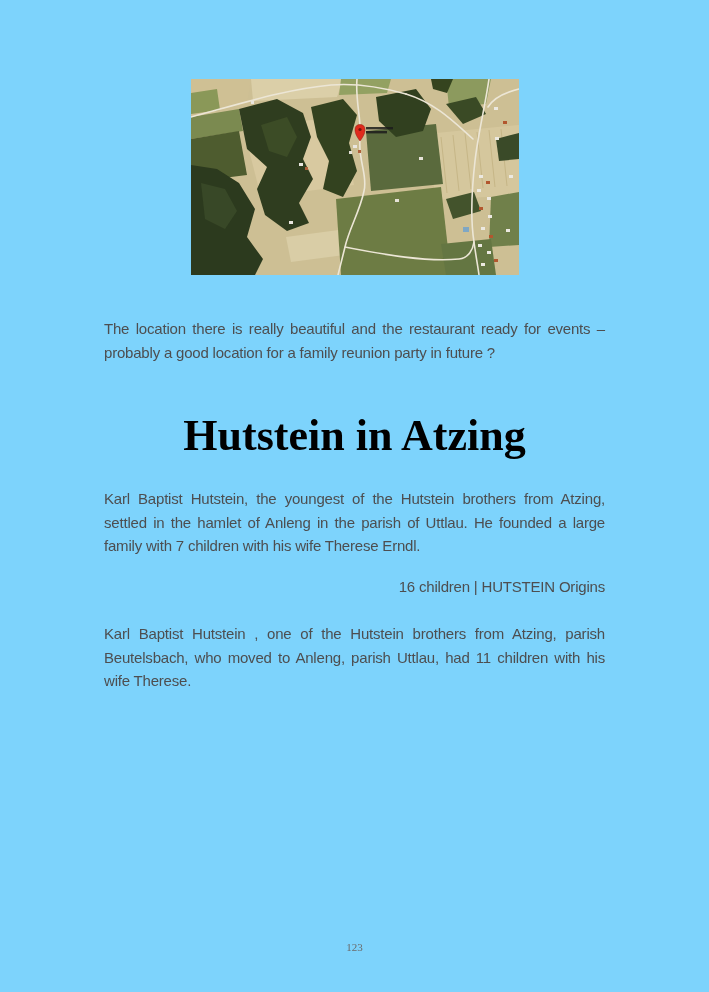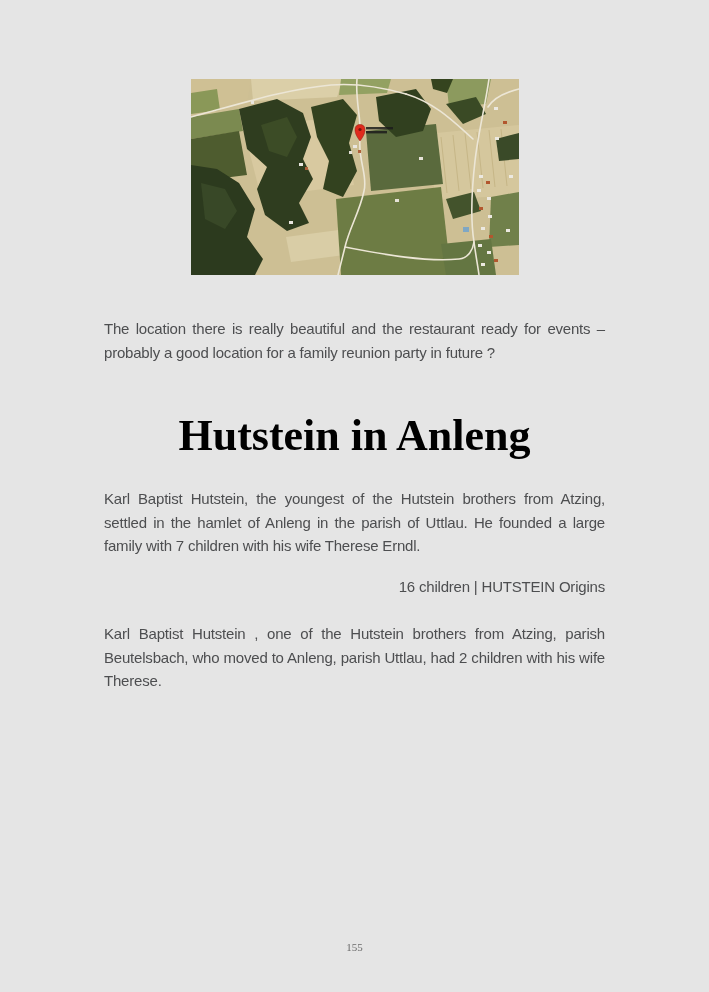--- a/index.html
+++ b/index.html
@@ -1,19 +1,19 @@
 <!DOCTYPE html>
 <html><head>
 <meta charset="utf-8">
 <style>
   html,body{margin:0;padding:0;background:#ffffff;}
   .page{
     position:relative;
     width:709px;height:992px;
-    background:#e5e5e5;
+    background:#7dd3fc;
     font-family:"Liberation Sans",sans-serif;
     overflow:hidden;
   }
   .photo-wrap{
     width:328px;height:196px;
     margin:79px auto 0 auto;
     overflow:hidden;
   }
   .photo-wrap svg{display:block;}
   .content{
@@ -159,28 +159,28 @@
         <circle cx="0" cy="-11.5" r="1.6" fill="#7d140c"></circle>
       </g>
     </svg>
   </div>
 
   <div class="content">
 
     <p class="body-par p-intro">The location there is really beautiful and the restaurant ready for events – probably a good location for a family reunion party in future ?</p>
 
     <div class="h1-block">
-      <h1 class="doc-heading">Hutstein in Anleng</h1>
+      <h1 class="doc-heading">Hutstein in Atzing</h1>
     </div>
 
     <p class="body-par p-after-h1">Karl Baptist Hutstein, the youngest of the Hutstein brothers from Atzing, settled in the hamlet of Anleng in the parish of Uttlau. He founded a large family with 7 children with his wife Therese Erndl.</p>
 
     <p class="source-line">16 children | HUTSTEIN Origins</p>
 
 
-    <p class="body-par p-after-h2">Karl Baptist Hutstein , one of the Hutstein brothers from Atzing, parish Beutelsbach, who moved to Anleng, parish Uttlau, had 2 children with his wife Therese.</p>
+    <p class="body-par p-after-h2">Karl Baptist Hutstein , one of the Hutstein brothers from Atzing, parish Beutelsbach, who moved to Anleng, parish Uttlau, had 11 children with his wife Therese.</p>
 
 
   </div>
 
-  <div class="page-number">155</div>
+  <div class="page-number">123</div>
 
 </div>
 
 </body></html>

